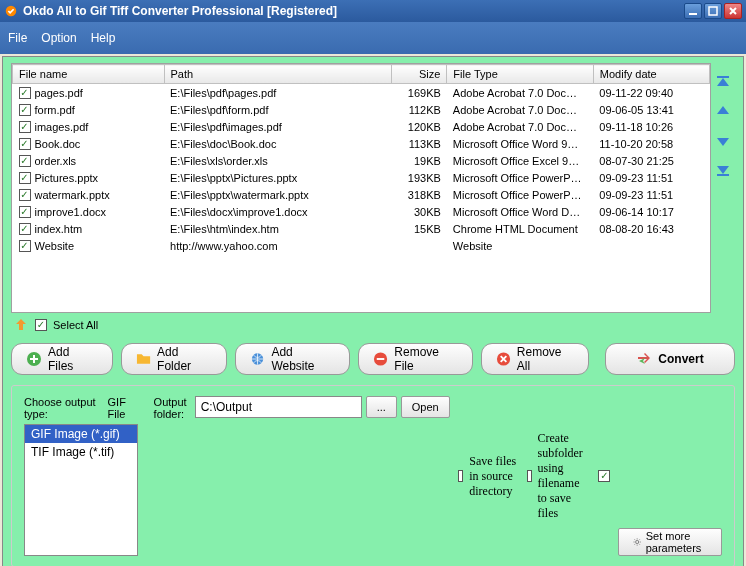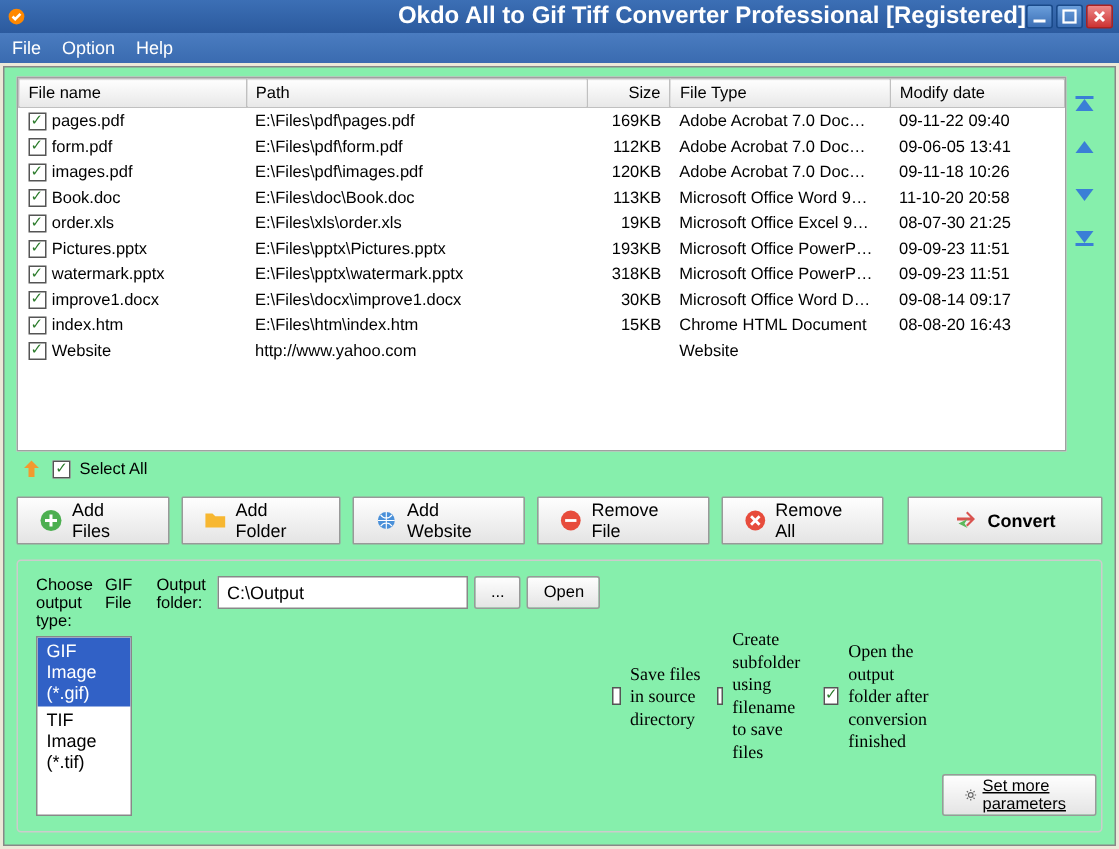--- a/index.html
+++ b/index.html
@@ -1,26 +1,26 @@
 <!DOCTYPE html>
 <html><head>
 <meta charset="utf-8">
 <style>
 * { box-sizing: border-box; margin: 0; padding: 0; }
 body { font-family: Tahoma, Arial, sans-serif; font-size: 11px; background: #ece9d8; width: 746px; height: 566px; overflow: hidden; }
 
 .titlebar { background: linear-gradient(to bottom, #3c6fb5, #2b5a9e); height: 22px; display: flex; align-items: center; padding: 0 4px; color: #fff; }
 .titlebar .app-icon { width: 14px; height: 14px; margin-right: 5px; }
-.titlebar .title-text { flex: 1; font-size: 16px; font-weight: bold; text-align: right; }
+.titlebar .title-text { flex: 1; font-size: 12px; font-weight: bold; }
 .win-btns { display: flex; gap: 2px; }
 .win-btn { width: 18px; height: 16px; border: 1px solid #1a4a8a; background: linear-gradient(#6a9edb,#3c6fb5); display:flex; align-items:center; justify-content:center; cursor:pointer; border-radius:2px; }
 .win-btn.close { background: linear-gradient(#e88,#c33); border-color:#a22; }
 .win-btn svg { width:10px; height:10px; }
 
-.menubar { background: linear-gradient(to bottom, #4a7cc0, #3a6bb0); height: 20px; display:flex; align-items:center; padding:4px 8px; color:#fff; gap:14px; font-size:12px; }
+.menubar { background: linear-gradient(to bottom, #4a7cc0, #3a6bb0); height: 20px; display:flex; align-items:center; padding:16px 8px; color:#fff; gap:14px; font-size:12px; }
 .menubar span { cursor:pointer; }
 
 .content { padding: 6px 8px 8px 8px; background:#86efac; border: 1px solid #888; margin: 2px; height: calc(100% - 46px); display:flex; flex-direction:column; }
 
 .table-wrap { display:flex; }
 .table-container { flex:1; border:1px solid #a0a0a0; height:250px; overflow:auto; background:#fff; }
 table { width:100%; border-collapse: collapse; font-size:11px; }
 thead th { background: linear-gradient(#fefefe,#e8e8e8); border:1px solid #c0c0c0; padding:3px 6px; text-align:left; font-weight:normal; position:sticky; top:0; }
 tbody td { padding:2px 6px; border-bottom:0; white-space:nowrap; overflow:hidden; text-overflow:ellipsis; }
 tbody tr { height:17px; }
@@ -33,37 +33,37 @@
 .checkbox { width:12px; height:12px; border:1px solid #555; display:inline-flex; align-items:center; justify-content:center; background:#fff; }
 .checkbox.checked::after { content:"✓"; font-size:10px; color:#2a7a2a; line-height:1; }
 
 .side-arrows { width:24px; display:flex; flex-direction:column; align-items:center; gap:10px; padding-top:12px; }
 .side-arrows svg { cursor:pointer; }
 
 .selectall-row { display:flex; align-items:center; gap:6px; padding:4px 2px; }
 .up-folder-icon { width:16px; height:16px; }
 
 .action-row { display:flex; gap:8px; padding:6px 0 10px 0; }
-.btn { height:32px; border:1px solid #999; border-radius:1px; background: linear-gradient(#fefefe,#e4e4e4); display:flex; align-items:center; justify-content:center; gap:6px; padding:0 14px; cursor:pointer; font-size:12px; min-width:102px; }
+.btn { height:32px; border:1px solid #999; border-radius:11px; background: linear-gradient(#fefefe,#e4e4e4); display:flex; align-items:center; justify-content:center; gap:6px; padding:0 14px; cursor:pointer; font-size:12px; min-width:102px; }
 .btn svg { width:16px; height:16px; }
 .btn.convert { min-width:130px; font-weight:bold; }
 
 .bottom-panel { display:flex; gap:16px; border:1px solid #ccc; border-radius:3px; padding:10px 12px; flex:1; }
 .output-type { width:249px; display:flex; flex-direction:column; }
 .output-type .label-row { display:flex; gap:8px; margin-bottom:4px; }
 .listbox { flex:1; border:1px solid #888; background:#fff; overflow:auto; }
 .listbox .item { padding:2px 6px; font-size:12px; }
 .listbox .item.selected { background:#3161c6; color:#fff; }
 
 .output-settings { flex:1; display:flex; gap:8px; }
 .folder-row { display:flex; gap:4px; align-items:flex-start; }
 .text-input { flex:1; border:1px solid #888; padding:3px 5px; background:#fff; font-size:12px; height:22px; }
 .small-btn { height:22px; border:1px solid #999; border-radius:2px; background:linear-gradient(#fefefe,#e4e4e4); padding:0 10px; cursor:pointer; font-size:11px; display:flex; align-items:center; gap:4px; }
 .check-row { display:flex; align-items:center; gap:6px; font-size:12px;font-family:Liberation Serif, serif; }
-.more-params-row { display:flex; justify-content:center; margin-top:auto;text-decoration:underline; }
+.more-params-row { display:flex; justify-content:center; margin-top:auto; }
 .more-params-btn { height:28px; padding:0 14px; }
 </style>
 </head>
 <body>
 
 <div class="titlebar">
   <svg class="app-icon" viewBox="0 0 16 16">
       <circle cx="8" cy="8" r="6" fill="#f80"></circle>
       <path d="M5 8l2 2 4-4" stroke="#fff" stroke-width="2" fill="none"></path>
     </svg>
@@ -178,21 +178,21 @@
               <td class="col-date">09-09-23 11:51</td>
             </tr>
             <tr>
               <td class="col-name"><span class="chk">
                   <span class="checkbox checked"></span>
                   <span>improve1.docx</span>
                 </span></td>
               <td class="col-path">E:\Files\docx\improve1.docx</td>
               <td class="col-size">30KB</td>
               <td class="col-type">Microsoft Office Word D…</td>
-              <td class="col-date">09-08-14 09:17</td>
+              <td class="col-date">09-06-14 10:17</td>
             </tr>
             <tr>
               <td class="col-name"><span class="chk">
                   <span class="checkbox checked"></span>
                   <span>index.htm</span>
                 </span></td>
               <td class="col-path">E:\Files\htm\index.htm</td>
               <td class="col-size">15KB</td>
               <td class="col-type">Chrome HTML Document</td>
               <td class="col-date">08-08-20 16:43</td>
@@ -303,21 +303,20 @@
       <div class="check-row">
         <span class="checkbox"></span>
         <span>Save files in source directory</span>
       </div>
       <div class="check-row">
         <span class="checkbox"></span>
         <span>Create subfolder using filename to save files</span>
       </div>
       <div class="check-row">
         <span class="checkbox checked"></span>
-        <span>Open the output folder after conversion finished</span>
       </div>
       <div class="more-params-row">
         <div class="small-btn more-params-btn">
           <svg width="14" height="14" viewBox="0 0 16 16">
               <circle cx="8" cy="8" r="3" fill="none" stroke="#666" stroke-width="1.5"></circle>
               <path d="M8 1v2M8 13v2M1 8h2M13 8h2M3 3l1.5 1.5M11.5 11.5L13 13M13 3l-1.5 1.5M4.5 11.5L3 13" stroke="#666" stroke-width="1.5"></path>
             </svg>
           <span>Set more parameters</span>
         </div>
       </div>

